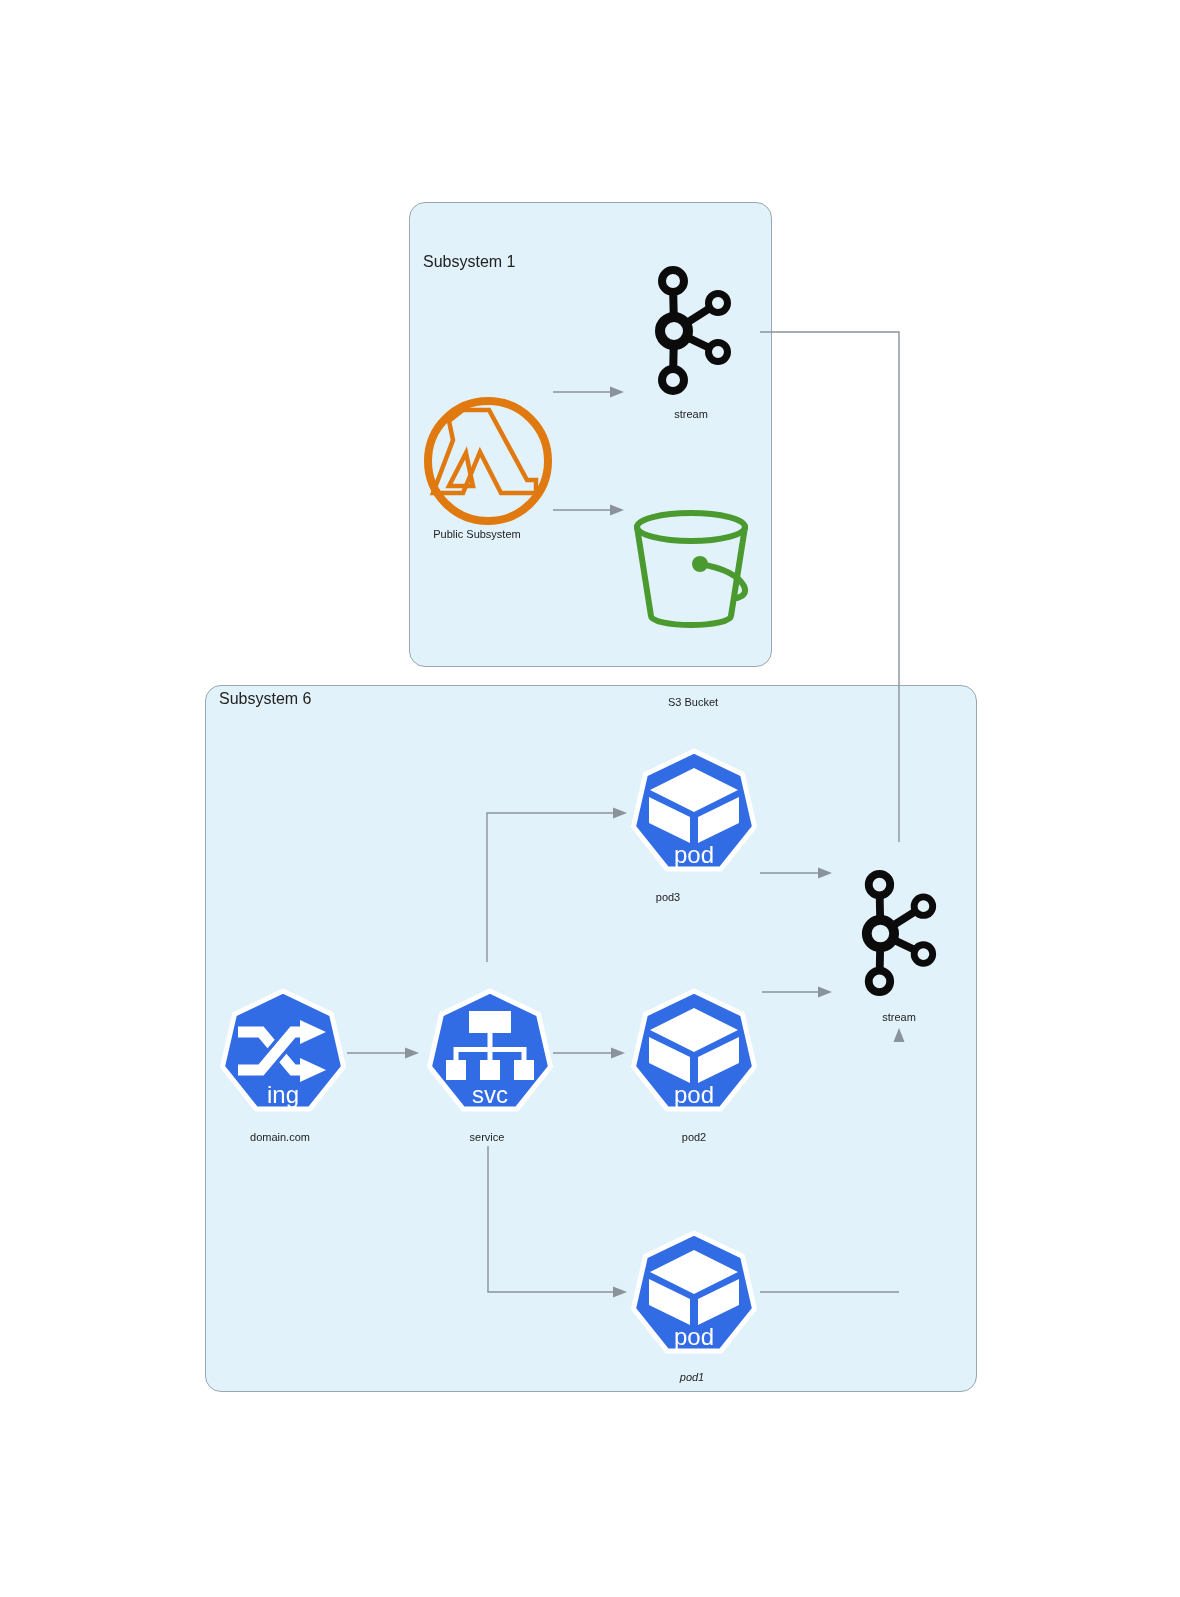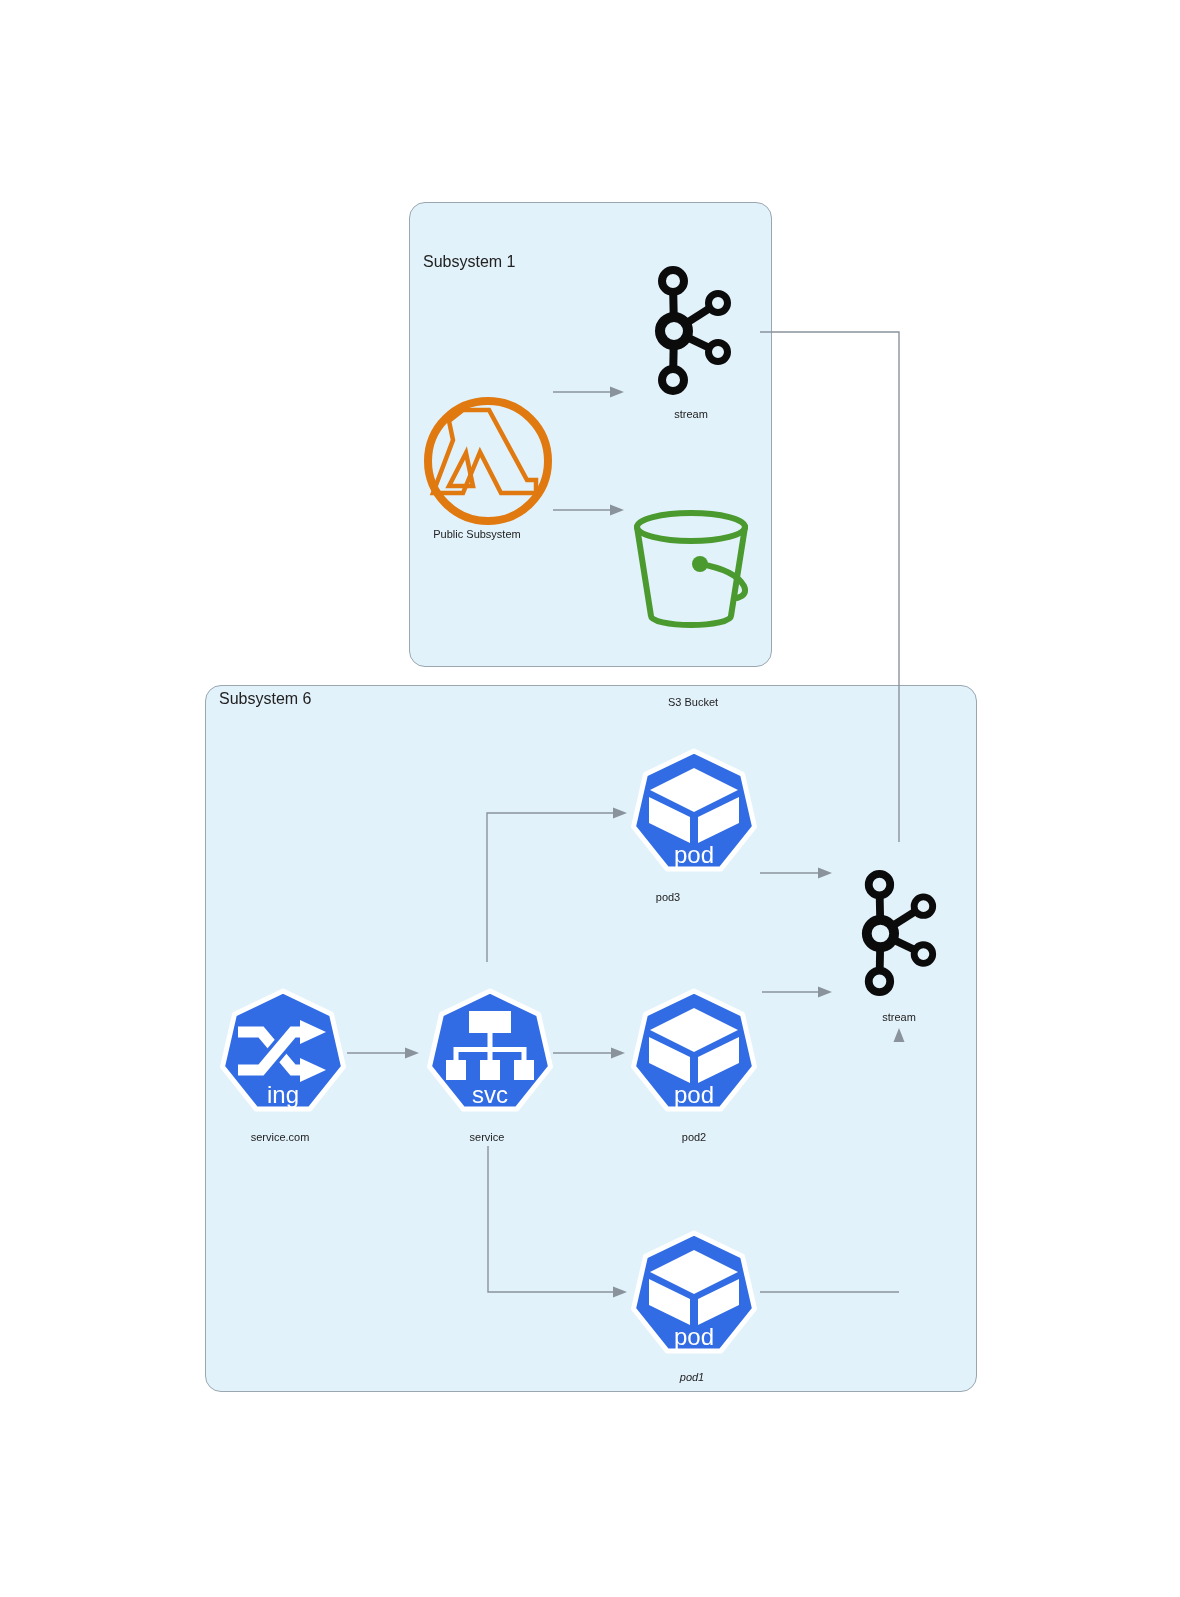--- a/index.html
+++ b/index.html
@@ -182,20 +182,20 @@
     <circle class="kafka-ring" cx="23" cy="19" r="11" stroke-width="8"></circle>
     <circle class="kafka-ring" cx="24" cy="69" r="14" stroke-width="10"></circle>
     <circle class="kafka-ring" cx="23" cy="118" r="11" stroke-width="8"></circle>
     <circle class="kafka-ring" cx="68" cy="41" r="9.5" stroke-width="7"></circle>
     <circle class="kafka-ring" cx="68" cy="90" r="9.5" stroke-width="7"></circle>
   </svg>
 
   <div class="node-label" style="left:691px;top:414px;">stream</div>
   <div class="node-label" style="left:477px;top:534px;">Public Subsystem</div>
   <div class="node-label" style="left:693px;top:655px;margin-top:47px;">S3 Bucket</div>
-  <div class="node-label" style="left:280px;top:1137px;">service.com</div>
+  <div class="node-label" style="left:280px;top:1137px;">domain.com</div>
   <div class="node-label" style="left:487px;top:1137px;">service</div>
   <div class="node-label" style="left:668px;top:897px;">pod3</div>
   <div class="node-label" style="left:694px;top:1137px;">pod2</div>
   <div class="node-label" style="left:692px;top:1377px;font-style:italic;">pod1</div>
   <div class="node-label" style="left:899px;top:1017px;">stream</div>
 
 </div>
 
 </body></html>

